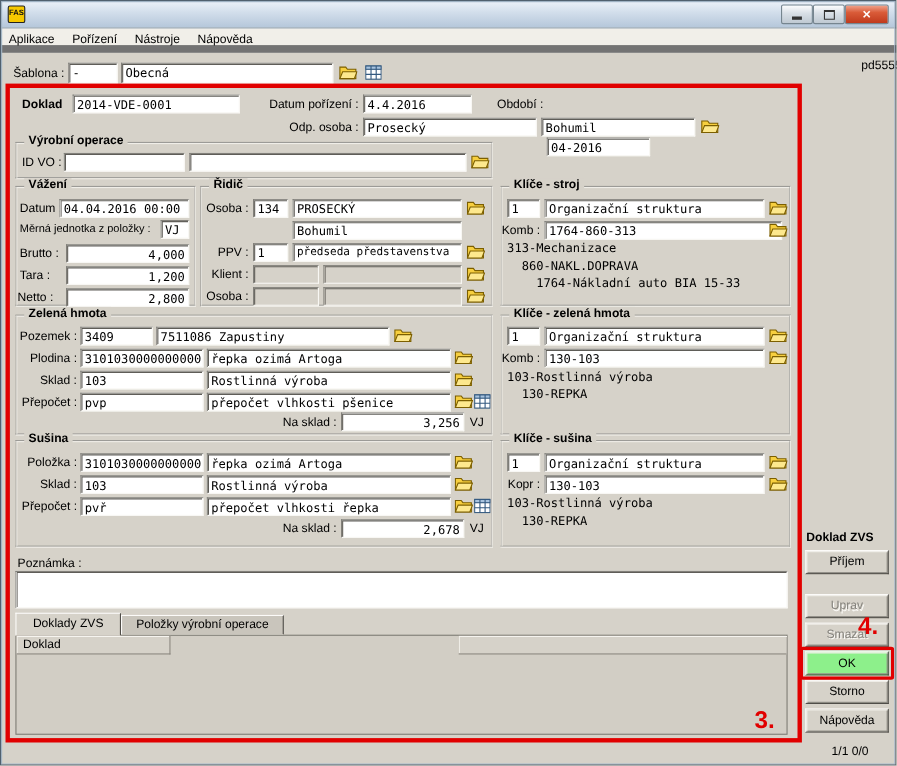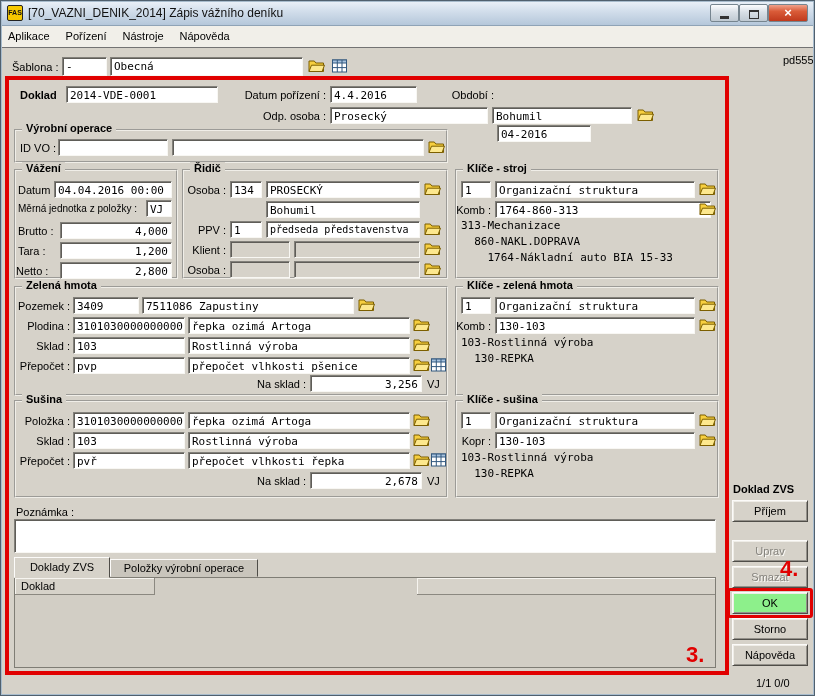--- a/index.html
+++ b/index.html
@@ -10,21 +10,21 @@
     background:linear-gradient(#eef3fa,#d2deeb 45%,#b5c7da); border-bottom:1px solid #8fa3b6; }
   .title-text { position:absolute; left:28px; top:6px; font-size:12px; color:#111; white-space:nowrap; }
   .app-icon { position:absolute; left:7px; top:5px; width:16px; height:16px; background:#f6c800;
     border:1px solid #222; border-radius:2px; font:bold 7px "Liberation Sans",sans-serif; color:#111;
     text-align:center; line-height:14px; }
   .capbtn { position:absolute; top:4px; height:18px; border:1px solid #76858f; border-radius:2px;
     background:linear-gradient(#fcfdfe,#d8dfe6 45%,#bfc9d2); text-align:center; cursor:pointer; }
   .capbtn.close { background:linear-gradient(#f0a28c,#d95b38 40%,#c03a1d); color:#fff; font-size:13px; line-height:15px; font-weight:bold; }
   .glyph-min { display:inline-block; width:9px; height:3px; background:#333; margin-top:10px; }
   .glyph-max { display:inline-block; width:10px; height:9px; border:1px solid #333; border-top-width:2px; margin-top:4px; }
-  .menubar { position:absolute; left:0; top:26px; width:815px; height:22px; background:#f1efe9; border-bottom:1px solid #737373; }
+  .menubar { position:absolute; left:0; top:26px; width:815px; height:22px; background:#f1efe9; border-bottom:7px solid #737373; }
   .menu-item { display:inline-block; padding:4px 8px 0 8px; font-size:11px; height:21px; cursor:default; }
   .lbl { position:absolute; font-size:11px; color:#000; white-space:nowrap; }
   .lbl.r { text-align:right; }
   .lbl.b { font-weight:bold; }
   .fld { position:absolute; height:17px; background:#fff; border:1px solid;
     border-color:#82807a #f8f7f3 #f8f7f3 #82807a; box-shadow:inset 1px 1px 0 #5f5d58;
     font:11px "DejaVu Sans Mono","Liberation Mono",monospace; padding:2px 3px 0 3px;
     overflow:hidden; white-space:pre; }
   .fld.num { text-align:right; }
   .fld.dis { background:#d6d2c9; }
@@ -46,21 +46,20 @@
     border-bottom:1px solid #8b8880; box-shadow:inset 1px 1px 0 #f6f4ef; font-size:11px; padding:2px 0 0 6px; }
   .redbox { position:absolute; border:4px solid #e10000; z-index:40; pointer-events:none; }
   .okbox { position:absolute; border:3px solid #e10000; border-radius:3px; z-index:41; pointer-events:none; }
   .ann { position:absolute; color:#e10000; font:bold 22px "Liberation Sans",sans-serif; z-index:42; }
 </style>
 </head>
 <body>
 
 <div class="titlebar">
   <div class="app-icon">FAS</div>
-  <div class="title-text">[70_VAZNI_DENIK_2014] Zápis vážního deníku</div>
   <div class="capbtn" style="left:710px;width:29px;"><span class="glyph-min"></span></div>
   <div class="capbtn" style="left:739px;width:29px;"><span class="glyph-max"></span></div>
   <div class="capbtn close" style="left:768px;width:40px;">×</div>
 </div>
 
 <div class="menubar">
   <span class="menu-item">Aplikace</span><span class="menu-item">Pořízení</span><span class="menu-item">Nástroje</span><span class="menu-item">Nápověda</span>
 </div>
 
 <div class="lbl" style="left:12px;top:61px;">Šablona :</div>
@@ -75,21 +74,21 @@
       <rect x="0.5" y="1" width="14" height="3" fill="#a8c3df" stroke="#33597f"></rect>
       <line x1="5.3" y1="1" x2="5.3" y2="13" stroke="#33597f"></line>
       <line x1="10" y1="1" x2="10" y2="13" stroke="#33597f"></line>
       <line x1="0.5" y1="8.6" x2="14.5" y2="8.6" stroke="#33597f"></line>
     </svg></span>
 <div class="lbl" style="left:783px;top:54px;">pd5555k</div>
 
 <div class="lbl b" style="left:20px;top:89px;">Doklad</div>
 <div class="fld" style="left:66px;top:86px;width:152px;">2014-VDE-0001</div>
 <div class="lbl r" style="left:236px;top:89px;width:90px;">Datum pořízení :</div>
-<div class="fld" style="left:330px;top:86px;width:87px;">4.4.2016</div>
+<div class="fld" style="left:330px;top:86px;width:99px;">4.4.2016</div>
 <div class="lbl r" style="left:440px;top:89px;width:54px;">Období :</div>
 <div class="fld" style="left:497px;top:86px;width:94px;margin-top:39px;">04-2016</div>
 <div class="lbl r" style="left:248px;top:110px;width:78px;">Odp. osoba :</div>
 <div class="fld" style="left:330px;top:107px;width:158px;">Prosecký</div>
 <div class="fld" style="left:492px;top:107px;width:140px;">Bohumil</div>
 <span class="ico" style="left:637px;top:108px;"><svg width="17" height="14" viewBox="0 0 17 14">
       <path d="M1 12.5 V2 h5.3 l1.5 2 h7.7 v8.5 z" fill="#f7cf3f" stroke="#7c5f00" stroke-width="1"></path>
       <path d="M3.5 6.2 h13 l-2.4 6.3 H1 z" fill="#fde88d" stroke="#7c5f00" stroke-width="1"></path>
     </svg></span>
 

